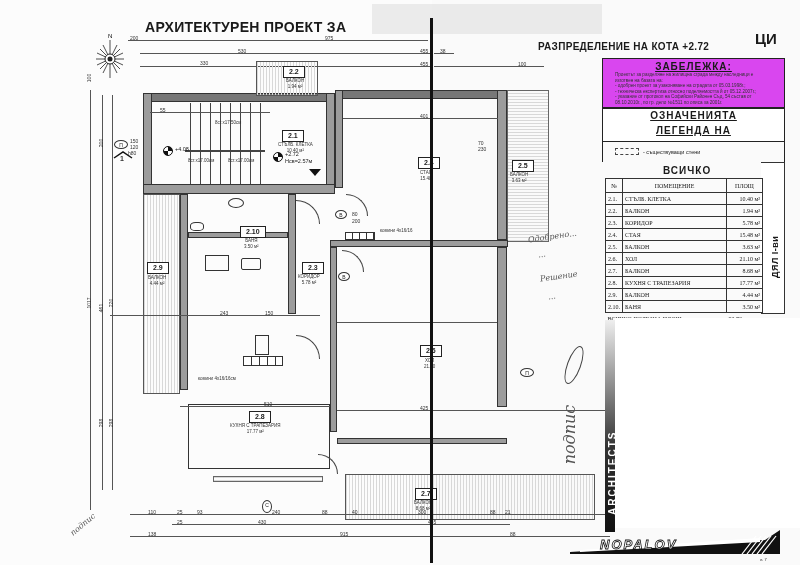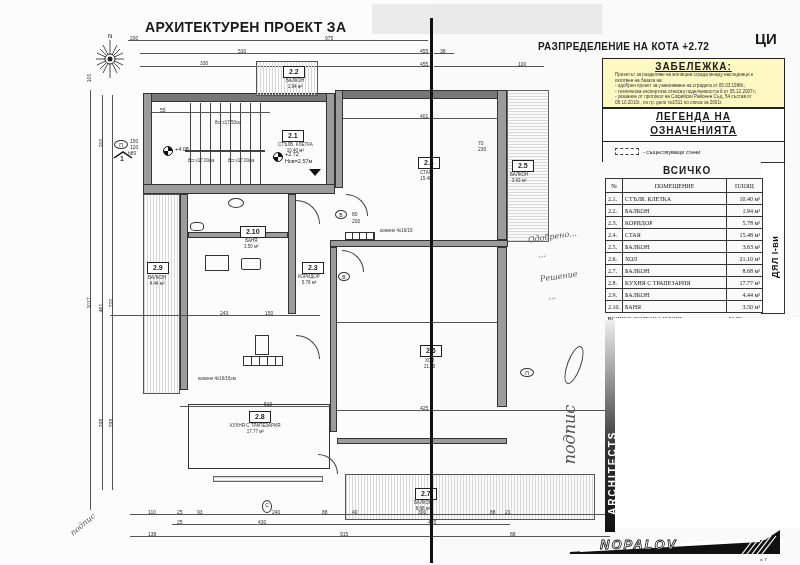--- a/index.html
+++ b/index.html
@@ -12,21 +12,21 @@
   .fold-line { position: absolute; left: 430px; top: 18px; width: 3px; height: 545px; background: #111; }
   .ghost-bar { position: absolute; left: 372px; top: 4px; width: 230px; height: 30px; background: #e6e6e6; opacity: .8; }
 
   .title-left { position: absolute; left: 145px; top: 19px; font-size: 14px; font-weight: bold; letter-spacing: .3px; }
   .title-right-1 { position: absolute; left: 755px; top: 30px; font-size: 15px; font-weight: bold; }
   .title-right-2 { position: absolute; left: 538px; top: 41px; font-size: 10px; font-weight: bold; letter-spacing: .3px; }
 
   .compass { position: absolute; left: 92px; top: 30px; width: 40px; height: 50px; }
 
   
-  .note-box { position: absolute; left: 602px; top: 58px; width: 183px; height: 50px; border: 1px solid #222; background: #fef9c3; padding: 2px 12px; }
+  .note-box { position: absolute; left: 602px; top: 58px; width: 183px; height: 50px; border: 1px solid #222; background: #d946ef; padding: 2px 12px; }
   .note-title { text-align: center; font-size: 10px; font-weight: bold; text-decoration: underline; letter-spacing: 1px; }
   .note-body { font-size: 4.6px; line-height: 5.6px; color: #333; }
 
   .legend-head-box { position: absolute; left: 602px; top: 108px; width: 183px; height: 34px; border: 1px solid #222; background: #fff; text-align: center; }
   .legend-head-box div { font-size: 10px; font-weight: bold; letter-spacing: 1px; line-height: 15px; text-decoration: underline; }
   .legend-sym-row { position: absolute; left: 602px; top: 142px; width: 183px; height: 20px; border-left: 1px solid #222; border-right: 1px solid #222; font-size: 5.5px; padding: 7px 0 0 40px; }
   .wall-sym { position: absolute; left: 12px; top: 6px; width: 24px; height: 7px; border: 1px dashed #444; }
   .legend-title { position: absolute; left: 663px; top: 165px; font-size: 10px; font-weight: bold; letter-spacing: 1px; }
   table.legend { position: absolute; left: 605px; top: 178px; border-collapse: collapse; font-family: "Liberation Serif", serif; font-size: 6px; }
   table.legend td, table.legend th { border: 1px solid #333; height: 12px; padding: 0 2px; font-weight: normal; white-space: nowrap; }
@@ -283,22 +283,22 @@
     <div class="note-title">ЗАБЕЛЕЖКА:</div>
     <div class="note-body">
       <div>Проектът за разделяне на жилищна сграда между наследници е изготвен на базата на:</div>
       <div>- одобрен проект за узаконяване на сградата от 05.03.1998г.;</div>
       <div>- техническа експертиза относно поделяемостта й от 05.12.2007г.;</div>
       <div>- указание от протокол на Софийски Районен Съд, 54 състав от 08.10.2010г., по гр. дело №1511 по описа за 2001г.</div>
     </div>
   </div>
 
   <div class="legend-head-box">
+    <div style="line-height:14px;">ОЗНАЧЕНИЯТА</div>
     <div>ЛЕГЕНДА НА</div>
-    <div style="line-height:14px;">ОЗНАЧЕНИЯТА</div>
   </div>
   <div class="legend-sym-row">
     <span class="wall-sym"></span>
     <span>- съществуващи стени</span>
   </div>
 
   <div class="section-col"></div>
   <div class="section-label">ДЯЛ I-ви</div>
   <div class="legend-title">ВСИЧКО</div>
   <table class="legend">

